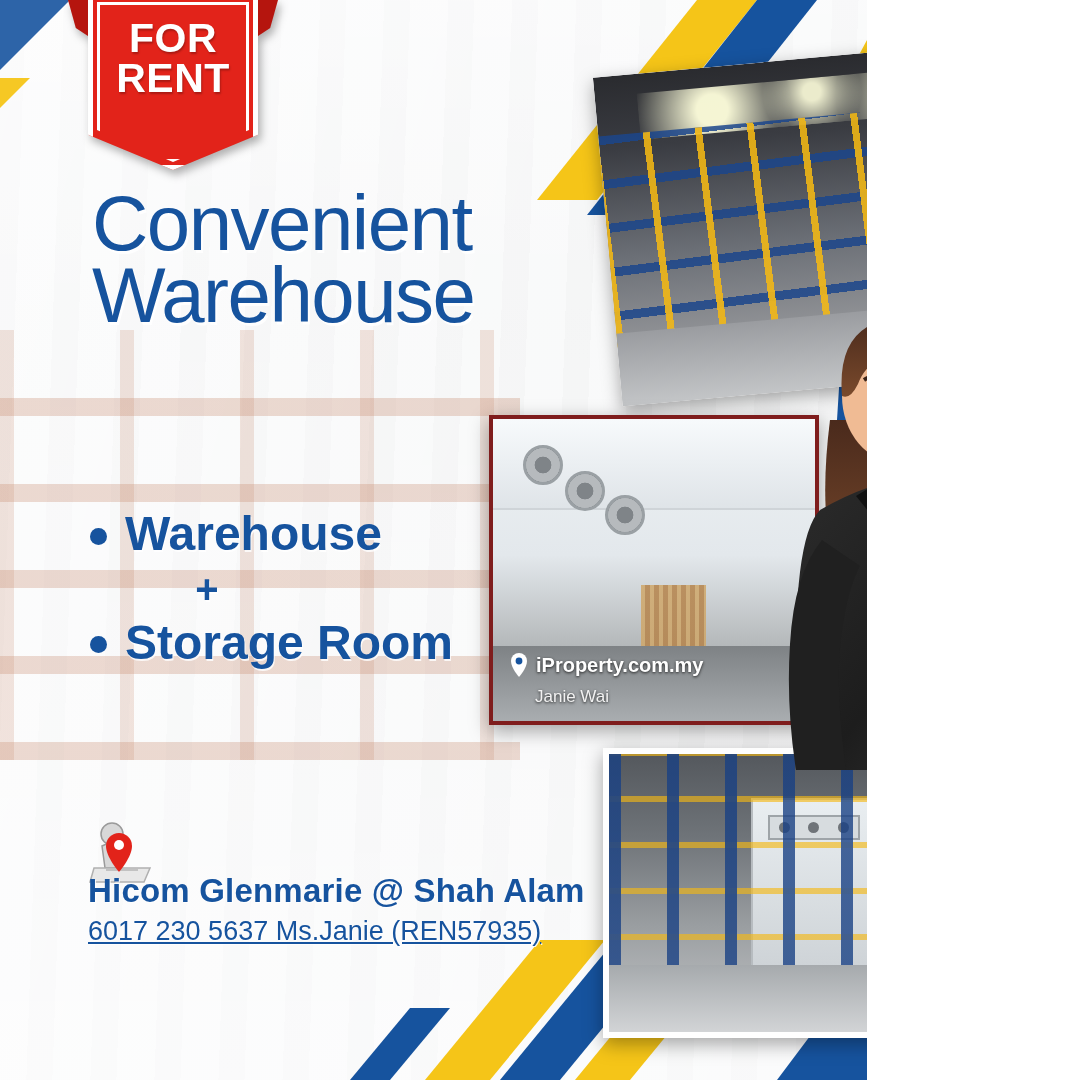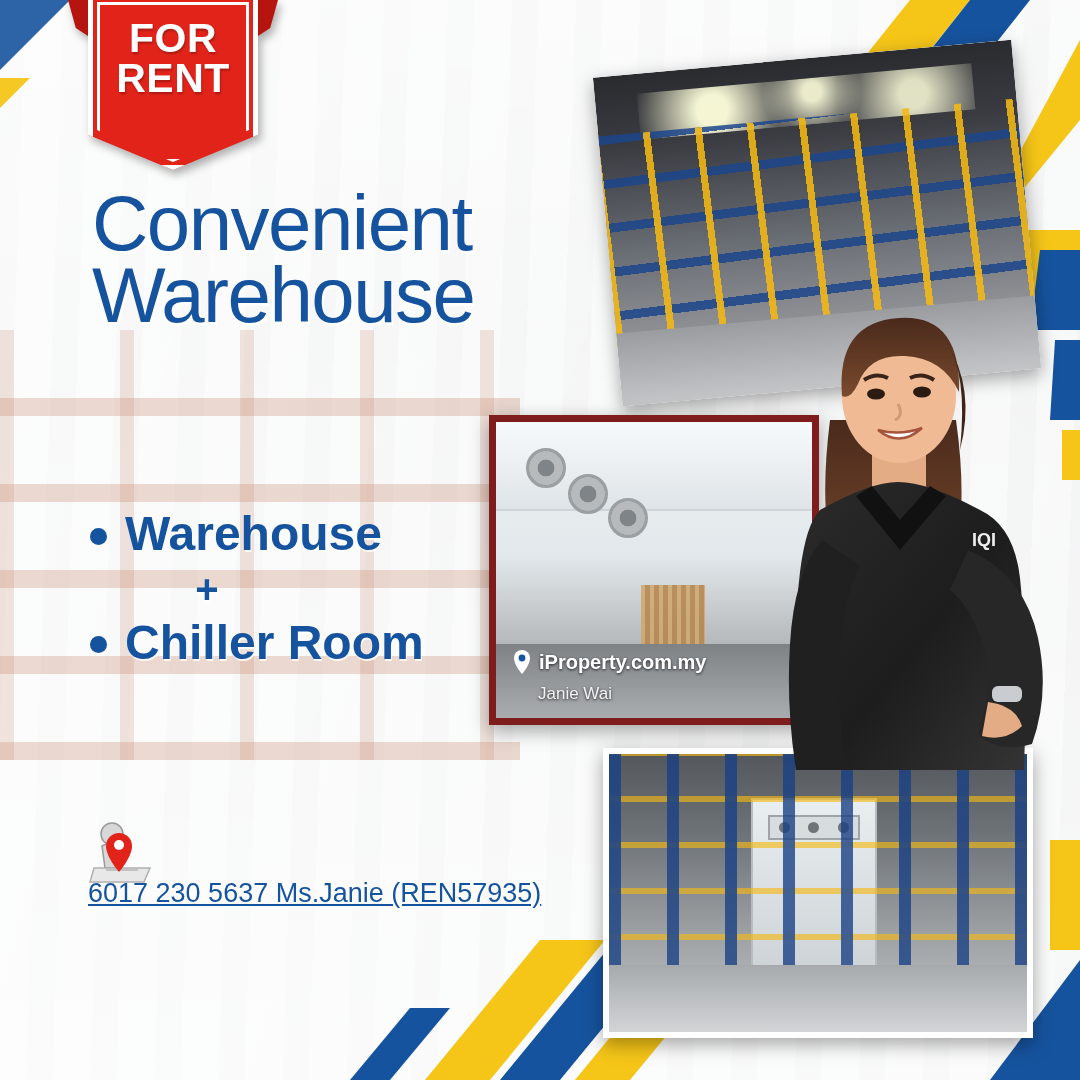--- a/index.html
+++ b/index.html
@@ -4,21 +4,21 @@
 <style>
   * { box-sizing: border-box; margin: 0; padding: 0; }
   html, body {
     width: 1080px; height: 1080px;
     font-family: "Liberation Sans", sans-serif;
     overflow: hidden;
     background: #ffffff;
   }
   .poster {
     position: relative;
-    width: 1080px; height: 1080px;
+    width: 867px; height: 1080px;
     overflow: hidden;
     background: #f2f4f6;
   }
 
   
   .bg-photo {
     position: absolute; inset: 0;
     background:
       linear-gradient(105deg, rgba(255,255,255,0.88) 0%, rgba(255,255,255,0.80) 45%, rgba(255,255,255,0.72) 100%),
       repeating-linear-gradient(92deg, #c9ccd2 0px, #c9ccd2 26px, #dfe2e6 26px, #dfe2e6 64px),
@@ -169,21 +169,21 @@
       radial-gradient(circle at 82% 55%, rgba(255,255,220,0.85) 0 5%, rgba(255,255,220,0) 28%);
   }
   .rack-floor {
     position: absolute; left: 0; right: 0; bottom: 0; height: 22%;
     background: linear-gradient(180deg, #9a9ca0, #c3c5c7);
   }
 
   
   .photo-2 {
     left: 489px; top: 415px; width: 330px; height: 310px;
-    z-index: 6; border: 7px solid #7f1d1d;
+    z-index: 6; border: 4px solid #7f1d1d;
   }
   .chiller {
     position: absolute; inset: 0;
     background: linear-gradient(180deg, #eef2f4 0%, #e3e8ec 45%, #b9bdbf 72%, #8e9295 100%);
   }
   .chiller-ceil {
     position: absolute; left: 0; right: 0; top: 0; height: 30%;
     background: linear-gradient(180deg, #f7fafc, #dfe4e8);
     border-bottom: 2px solid #cfd4d8;
   }
@@ -304,34 +304,35 @@
   <div class="bullets">
     <div class="bullet-row">
       <span class="dot"></span>
       <span>Warehouse</span>
     </div>
     <div class="bullet-row">
       <span class="plus-row">+</span>
     </div>
     <div class="bullet-row">
       <span class="dot"></span>
-      <span>Chiller Room</span>
+      <span>Storage Room</span>
     </div>
   </div>
 
   <svg class="pin" viewBox="0 0 70 76">
     <ellipse cx="24" cy="26" rx="11" ry="11" fill="#d8d8d8" stroke="#9a9a9a" stroke-width="1.5"></ellipse>
     <path d="M14 38 q10 -6 20 0 l-3 22 h-14 Z" fill="#d8d8d8" stroke="#9a9a9a" stroke-width="1.5"></path>
     <path d="M6 60 L62 60 L56 74 L2 74 Z" fill="#e8e8e8" stroke="#b0b0b0" stroke-width="1.5"></path>
     <path d="M18 62 L50 62" stroke="#c2c2c2" stroke-width="2"></path>
     <path d="M44 38 a13 13 0 1 0 -26 0 c0 11 13 26 13 26 s13 -15 13 -26 Z" fill="#e2231a"></path>
     <circle cx="31" cy="37" r="5" fill="#ffffff"></circle>
   </svg>
 
   <div class="footer">
+    <div class="footer-title">Hicom Glenmarie  @ Shah Alam</div>
     <div class="footer-sub">6017 230 5637  Ms.Janie (REN57935)</div>
   </div>
 
   <div class="photo photo-1">
     <div class="rack-scene">
       <div class="rack-lights"></div>
       <div class="rack-beams"></div>
       <div class="rack-floor"></div>
     </div>
   </div>

